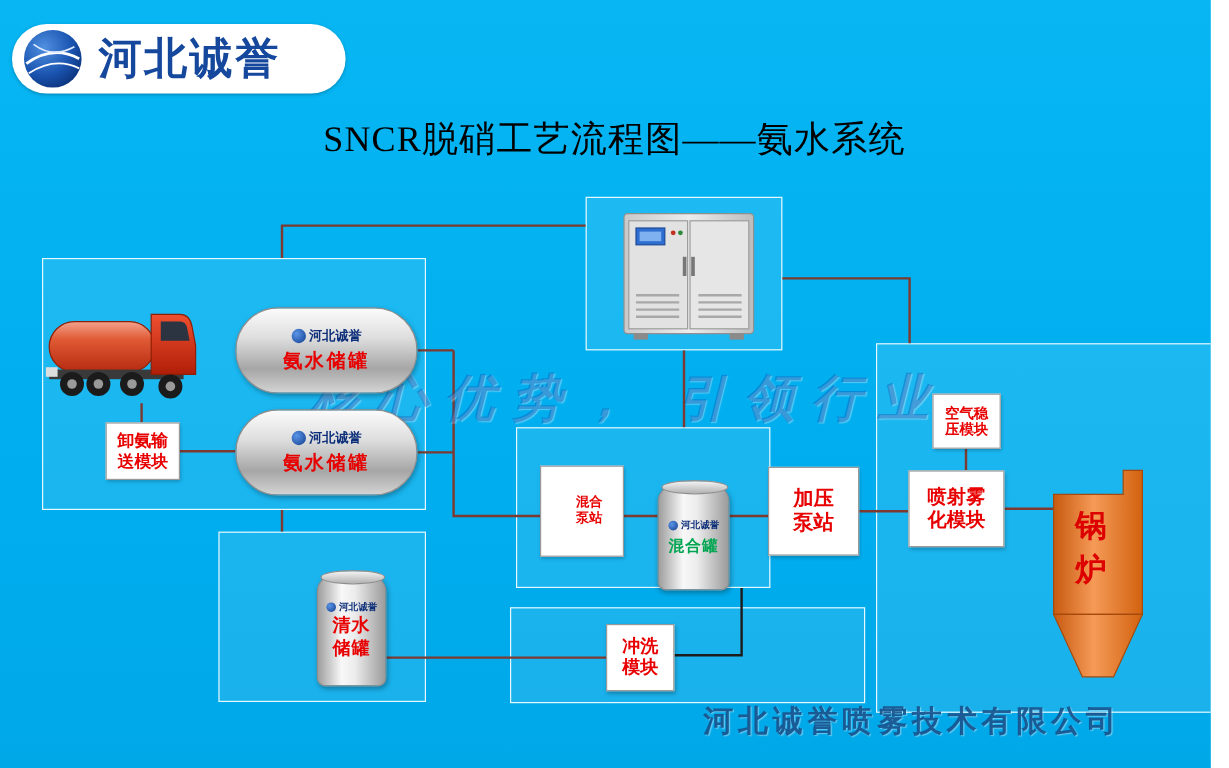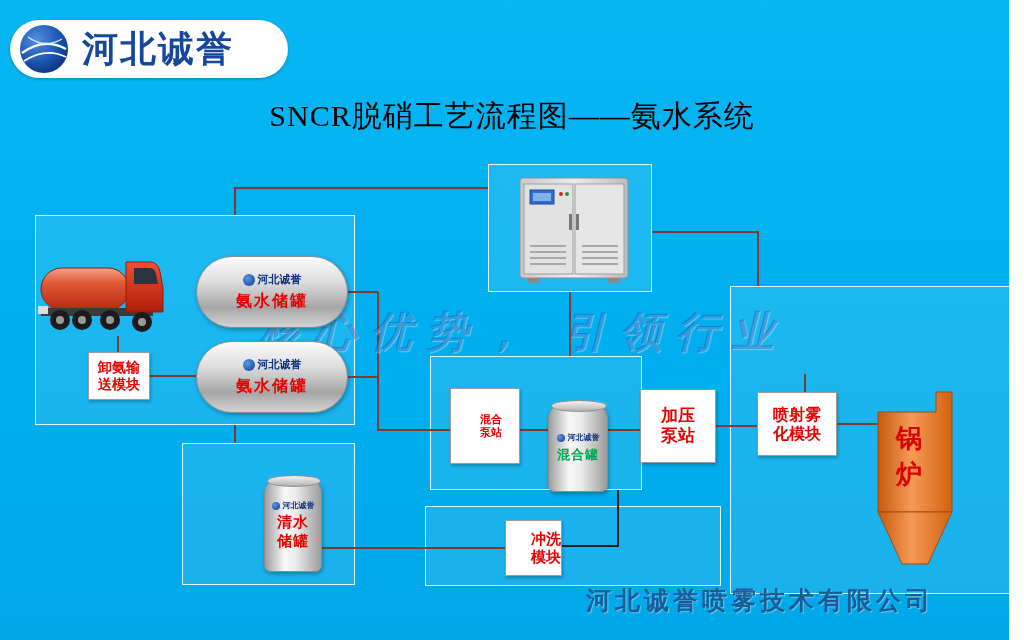--- a/index.html
+++ b/index.html
@@ -219,20 +219,24 @@
   <div class="module" style="left:640px;top:389px;width:76px;height:74px;font-size:17px;">
     <div>加压</div>
     <div>泵站</div>
   </div>
 
   <div class="module" style="left:757px;top:392px;width:80px;height:64px;font-size:16px;">
     <div>喷射雾</div>
     <div>化模块</div>
   </div>
 
+  <div class="module" style="left:777px;top:328px;width:57px;height:46px;font-size:12px;">
+    <div>空气稳</div>
+    <div>压模块</div>
+  </div>
 
   <svg class="illustration" style="left:874px;top:384px;" width="84" height="184" viewBox="0 0 84 184">
     <defs>
       <linearGradient id="blr" x1="0" y1="0" x2="1" y2="0">
         <stop offset="0%" stop-color="#c85a10"></stop>
           <stop offset="45%" stop-color="#f59a57"></stop>
           <stop offset="100%" stop-color="#d2620f"></stop>
       </linearGradient>
     </defs>
     <path d="M62,8 h16 v120 h-74 v-100 h58 z" fill="url(#blr)" stroke="#a34a0c"></path>
@@ -247,18 +251,18 @@
     <div class="brand-row">
       <span class="brand-dot small"></span>
       <span class="brand-text small">河北诚誉</span>
     </div>
     <div class="tank-label-red stacked">
       <div>清水</div>
       <div>储罐</div>
     </div>
   </div>
 
-  <div class="module" style="left:505px;top:520px;width:57px;height:56px;font-size:15px;align-items:flex-end;">
+  <div class="module" style="left:505px;top:520px;width:57px;height:56px;font-size:15px;">
     <div>冲洗</div>
     <div>模块</div>
   </div>
 
 </div>
 
 </body></html>

